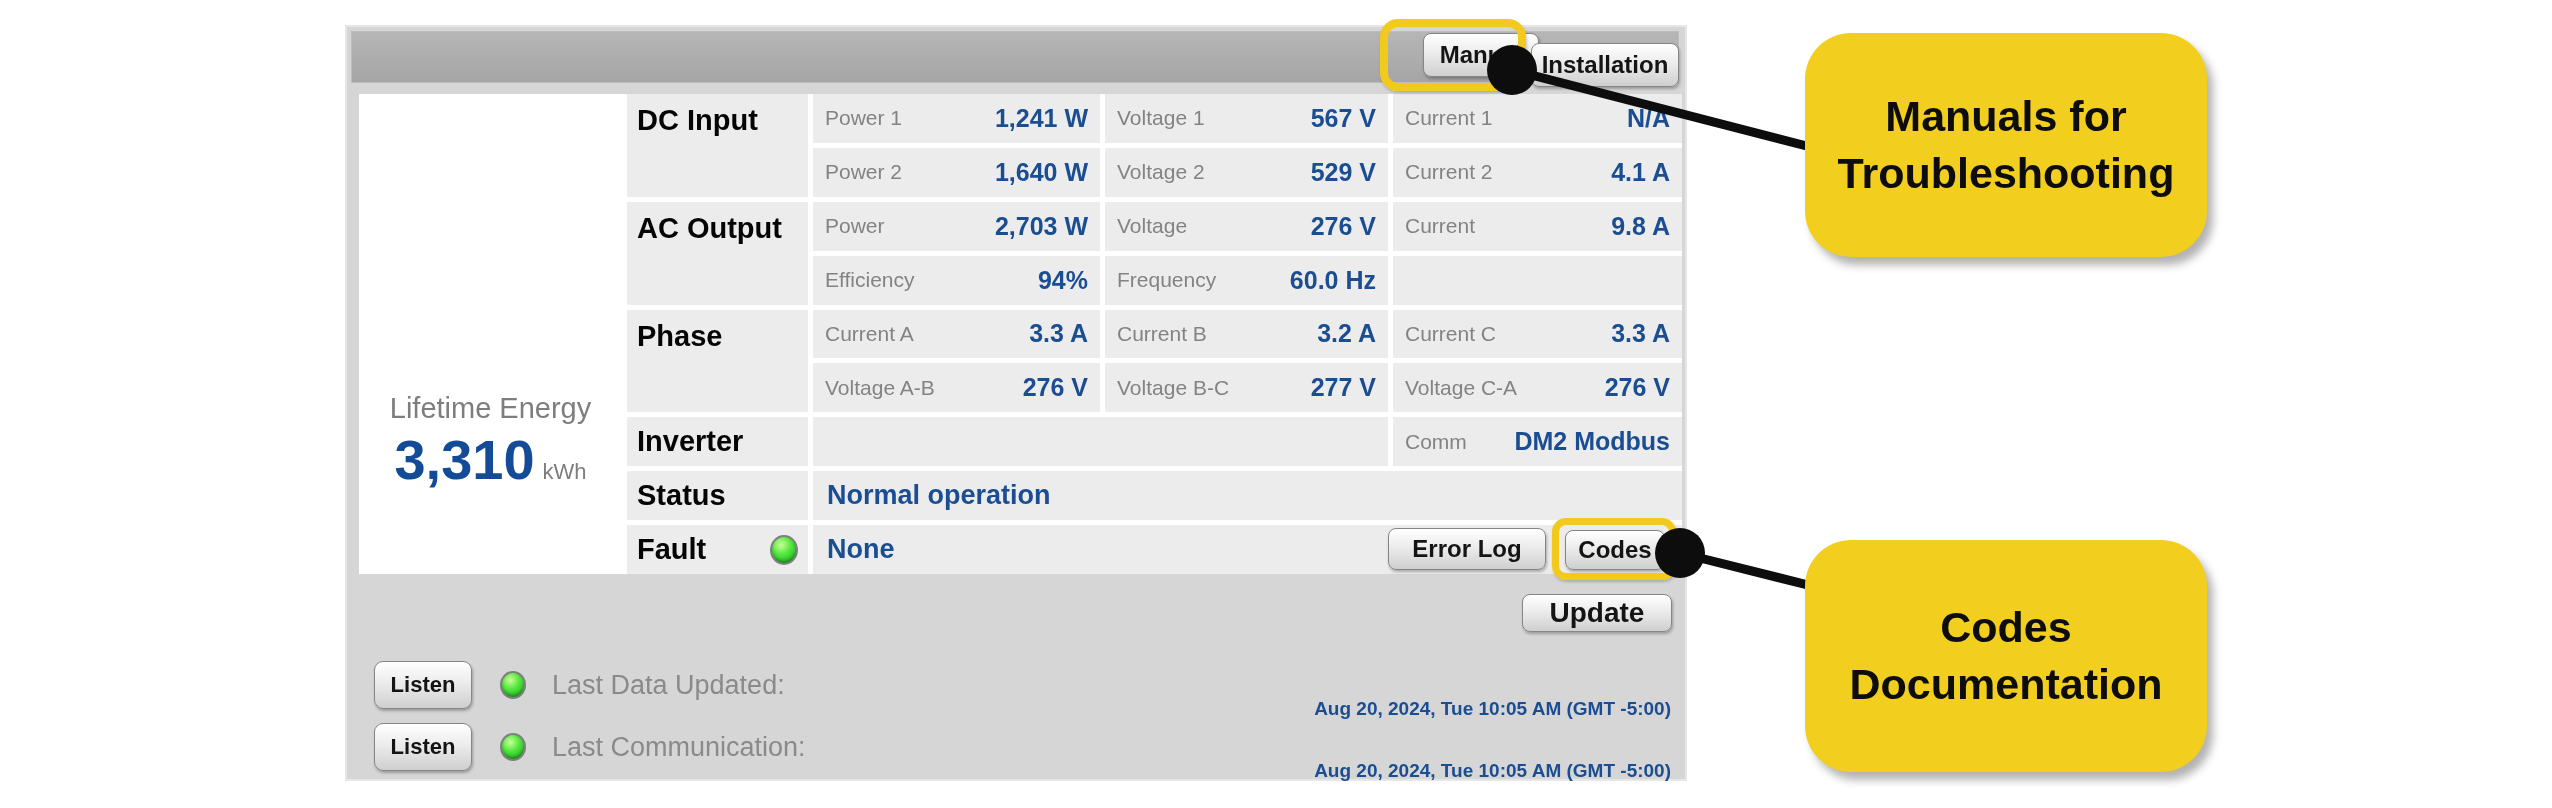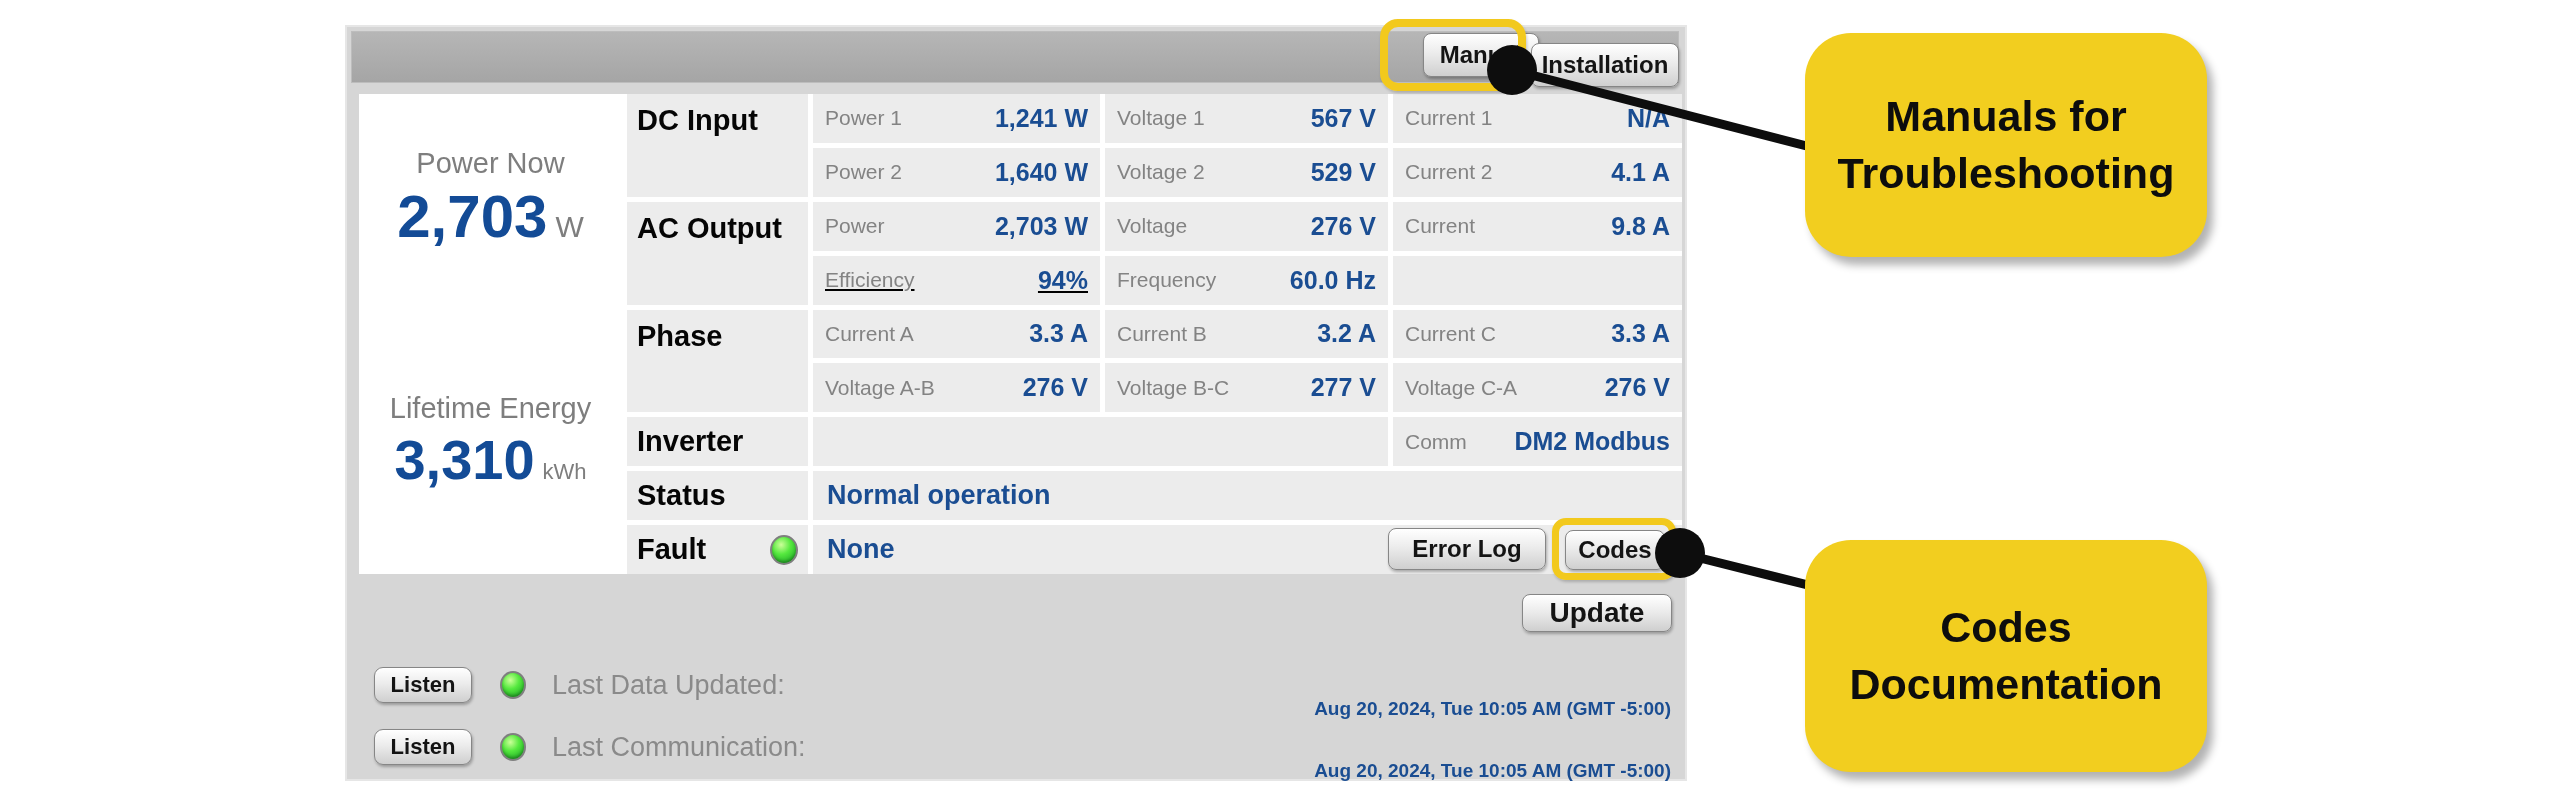--- a/index.html
+++ b/index.html
@@ -36,21 +36,21 @@
   .kv .val{font-size:25px;font-weight:bold;color:#1a4d92;white-space:nowrap;}
   .bigval{display:flex;align-items:center;padding:0 14px;font-size:27px;font-weight:bold;color:#1a4d92;}
 
   
   .led{border-radius:50%;
        background:radial-gradient(circle at 38% 30%, #ccff99 0%, #56e93f 40%, #2cbb2c 75%, #1f8f1f 100%);
        border:2px solid #7f7f7f;box-shadow:inset 0 -2px 3px rgba(0,0,0,.28);box-sizing:border-box;}
 
   
   .footer-row{left:27px;width:1297px;height:36px;display:flex;align-items:center;}
-  .listen-btn{width:98px;height:36px;font-size:22px;border-radius:9px;flex:none;}
+  .listen-btn{width:98px;height:48px;font-size:22px;border-radius:9px;flex:none;}
   .footer-led{width:26px;height:28px;margin-left:28px;flex:none;}
   .footer-label{font-size:27px;color:#8a8a8a;margin-left:26px;flex:1;}
   .footer-date{font-size:19px;font-weight:bold;color:#1a4d92;white-space:nowrap;margin-top:48px;}
 
   
   .hl-ring{border:8px solid #f2c91d;border-radius:18px;box-sizing:border-box;z-index:4;
            box-shadow:1px 2px 3px rgba(0,0,0,.2);}
 
   
   .callout{background:#f2ce1f;border-radius:46px;display:flex;flex-direction:column;
@@ -65,27 +65,20 @@
 
 <div id="panel" class="abs">
 
   <div id="header-bar" class="abs"></div>
 
   <div class="btn abs" style="left:1076px;top:6px;width:116px;height:44px;font-size:24px;">Manual</div>
   <div class="btn abs" style="left:1184px;top:16px;width:148px;height:44px;font-size:24px;">Installation</div>
 
   <div id="grid" class="abs">
 
-    <div class="card" style="grid-column:1;grid-row:1 / span 4;">
-      <div class="card-label">Power Now</div>
-      <div class="card-line">
-        <span class="card-value" style="font-size:60px;">2,703</span>
-        <span class="card-unit" style="font-size:30px;">W</span>
-      </div>
-    </div>
     <div class="card" style="grid-column:1;grid-row:5 / span 5;">
       <div class="card-label">Lifetime Energy</div>
       <div class="card-line">
         <span class="card-value" style="font-size:56px;">3,310</span>
         <span class="card-unit" style="font-size:22px;">kWh</span>
       </div>
     </div>
 
     <div class="gcell section" style="grid-column:2;grid-row:1 / span 2;">DC Input</div>
     <div class="gcell section" style="grid-column:2;grid-row:3 / span 2;">AC Output</div>
@@ -129,21 +122,21 @@
     </div>
     <div class="gcell kv" style="grid-column:4;grid-row:3;">
       <span class="lbl">Voltage</span>
       <span class="val">276 V</span>
     </div>
     <div class="gcell kv" style="grid-column:5;grid-row:3;">
       <span class="lbl">Current</span>
       <span class="val">9.8 A</span>
     </div>
 
-    <div class="gcell kv" style="grid-column:3;grid-row:4;text-decoration:underline;">
+    <div class="gcell kv" style="grid-column:3;grid-row:4;">
       <span class="lbl">Efficiency</span>
       <span class="val">94%</span>
     </div>
     <div class="gcell kv" style="grid-column:4;grid-row:4;">
       <span class="lbl">Frequency</span>
       <span class="val">60.0 Hz</span>
     </div>
     <div class="gcell" style="grid-column:5;grid-row:4;"></div>
 
     <div class="gcell kv" style="grid-column:3;grid-row:5;">

